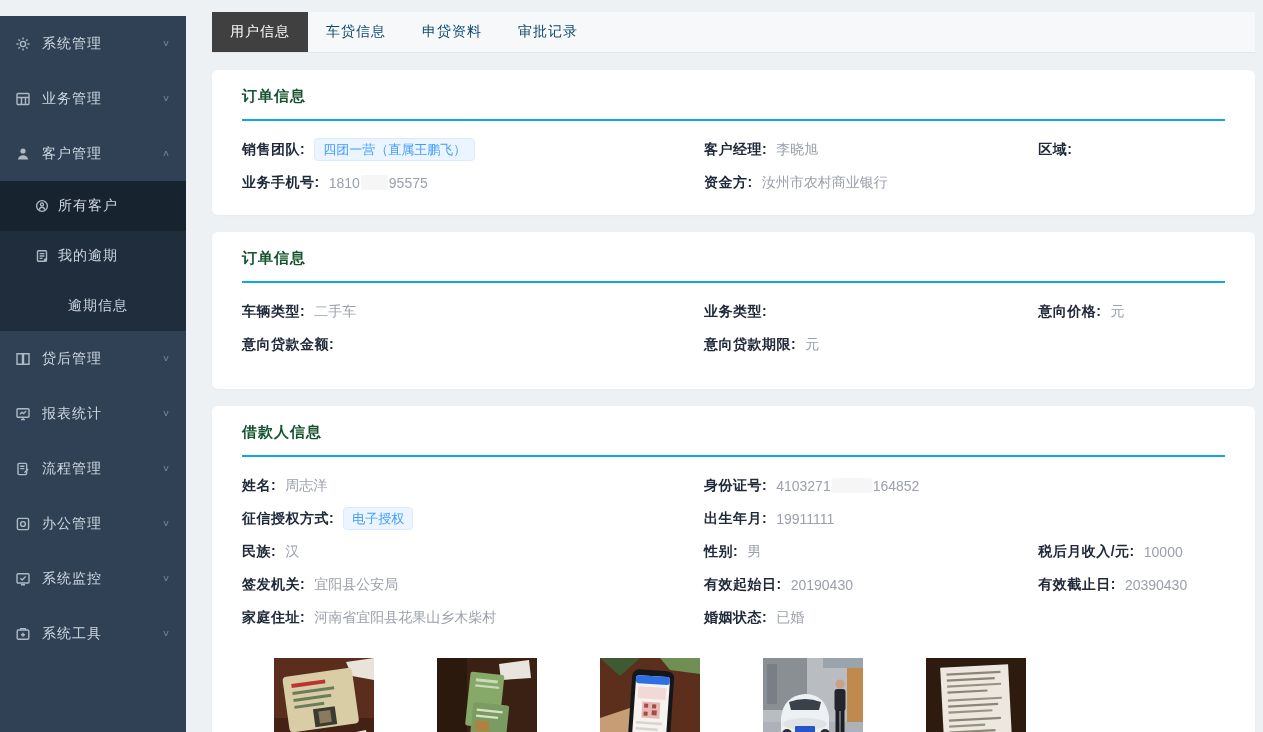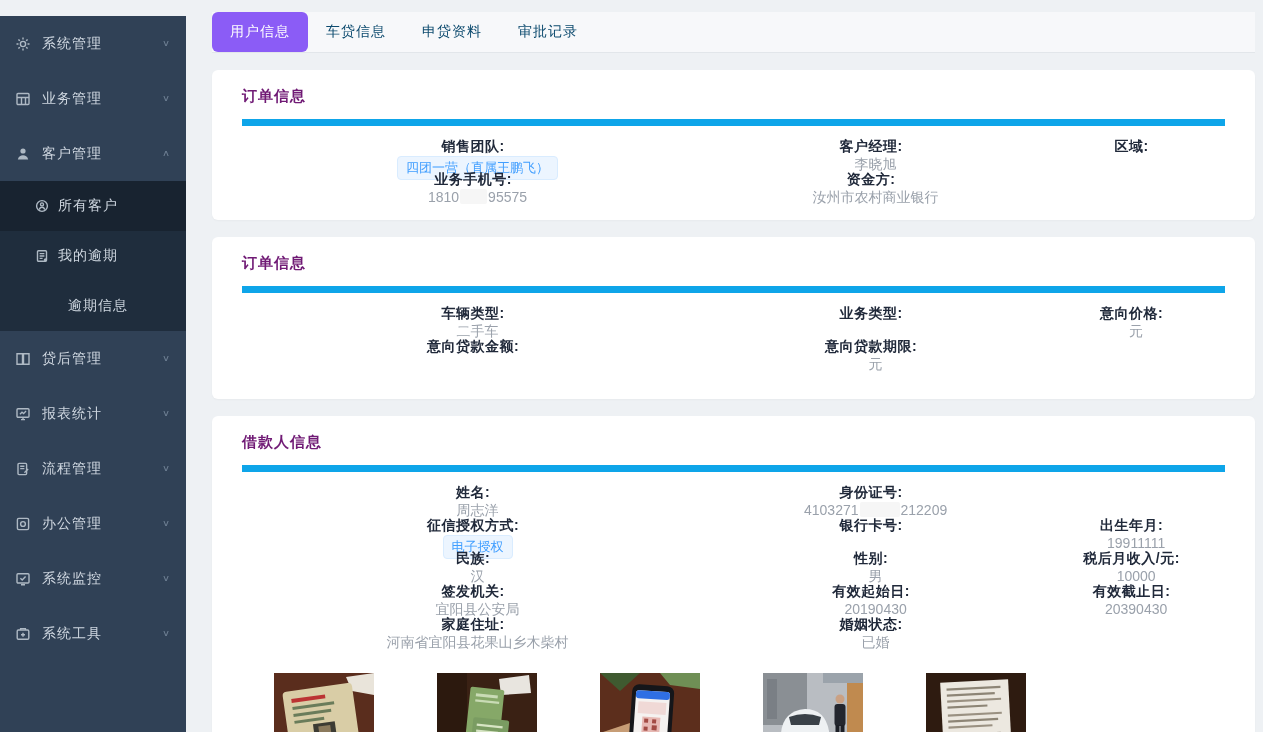--- a/index.html
+++ b/index.html
@@ -24,29 +24,29 @@
   .icon16 svg,.icon14 svg { display:block; width:100%; height:100%;
     stroke:#aeb9c4; fill:none; stroke-width:1.4; }
 
   
   .content { position:absolute; left:186px; top:0; width:1077px; height:732px;
     padding:12px 8px 0 26px; }
   .tabbar { display:flex; height:41px; background:#f7f8fa;
     border-bottom:1px solid #e2e6ea; }
   .tab { min-width:91px; padding:0 18px; display:flex; align-items:center; justify-content:center;
     font-size:14px; color:#0c4a6e; cursor:pointer; letter-spacing:1px; }
-  .tab.active { background:#8b5cf6; color:#ffffff;border-radius:6px; }
+  .tab.active { background:#404040; color:#ffffff; }
 
   .card { background:#ffffff; border-radius:6px; margin-top:17px; padding:0 30px 6px 30px;
     box-shadow:0 1px 2px rgba(0,0,0,0.03); }
-  .card-title { font-size:15px; font-weight:bold; color:#701a75; padding:17px 0 13px 0;
-    border-bottom:7px solid #0ea5e9; letter-spacing:1px; }
+  .card-title { font-size:15px; font-weight:bold; color:#14532d; padding:17px 0 13px 0;
+    border-bottom:2px solid #0ea5e9; letter-spacing:1px; }
   .fields { padding:12px 0 10px 0; }
   .frow { display:grid; grid-template-columns:47% 34% 19%; }
-  .field { height:33px; display:flex; align-items:center; font-size:14px; white-space:nowrap;flex-direction:column; }
+  .field { height:33px; display:flex; align-items:center; font-size:14px; white-space:nowrap; }
   .flabel { font-weight:bold; color:#20293a; letter-spacing:.5px; }
   .fvalue { color:#9aa1ab; margin-left:9px; }
   .redact { display:inline-block; width:27px; height:15px; background:#f6f6f6;
     border-radius:2px; vertical-align:-2px; margin:0 1px; }
   .tag { display:inline-block; margin-left:9px; background:#ecf5ff; border:1px solid #d9ecff;
     color:#409eff; border-radius:4px; font-size:13px; padding:3px 8px; line-height:1.2;
     cursor:pointer; }
 
   
   .thumbs { display:flex; gap:63px; padding:14px 0 0 32px; }
@@ -261,31 +261,27 @@
   <div class="card">
     <div class="card-title">借款人信息</div>
     <div class="fields">
       <div class="frow">
         <div class="field">
           <span class="flabel">姓名:</span>
           <span class="fvalue">周志洋</span>
         </div>
         <div class="field">
           <span class="flabel">身份证号:</span>
-          <span class="fvalue"><span>4103271</span><span class="redact" style="width:40px"></span><span>212209</span></span>
+          <span class="fvalue"><span>4103271</span><span class="redact" style="width:40px"></span><span>164852</span></span>
         </div>
       </div>
       <div class="frow">
         <div class="field">
           <span class="flabel">征信授权方式:</span>
           <span class="tag">电子授权</span>
-        </div>
-        <div class="field">
-          <span class="flabel">银行卡号:</span>
-          <span class="fvalue"></span>
         </div>
         <div class="field">
           <span class="flabel">出生年月:</span>
           <span class="fvalue">19911111</span>
         </div>
       </div>
       <div class="frow">
         <div class="field">
           <span class="flabel">民族:</span>
           <span class="fvalue">汉</span>

